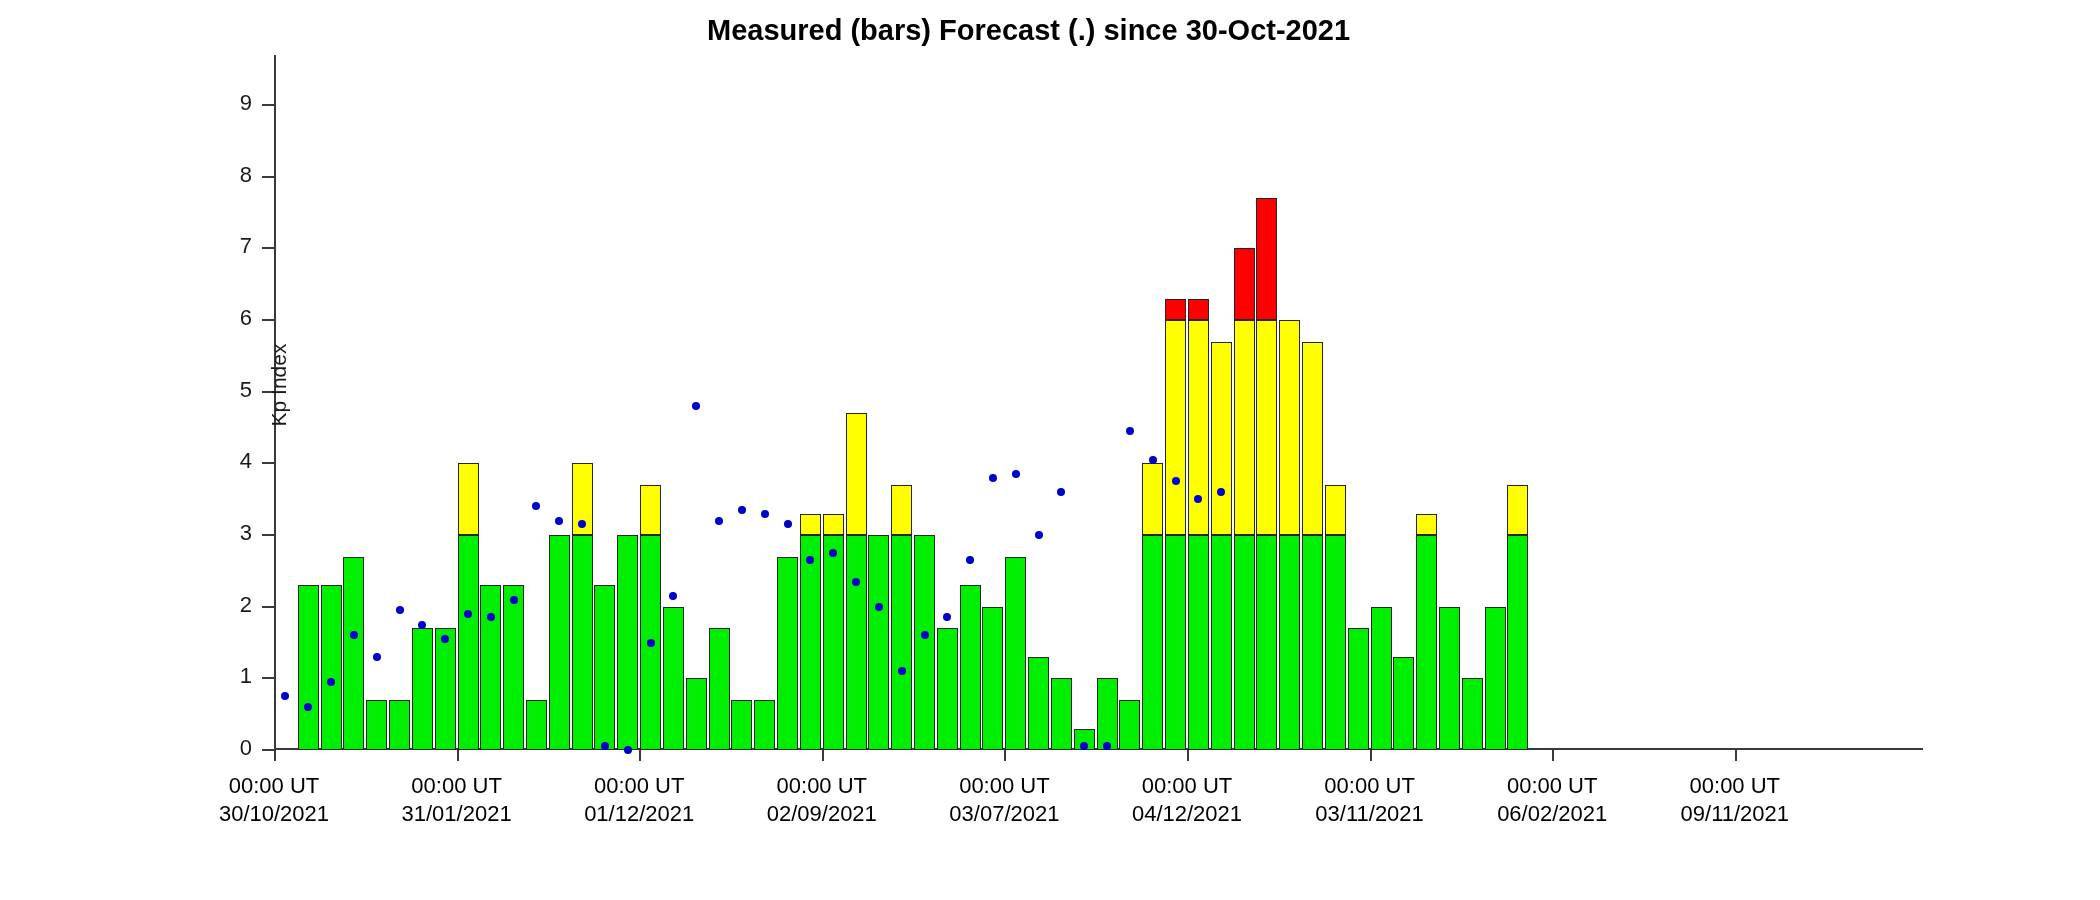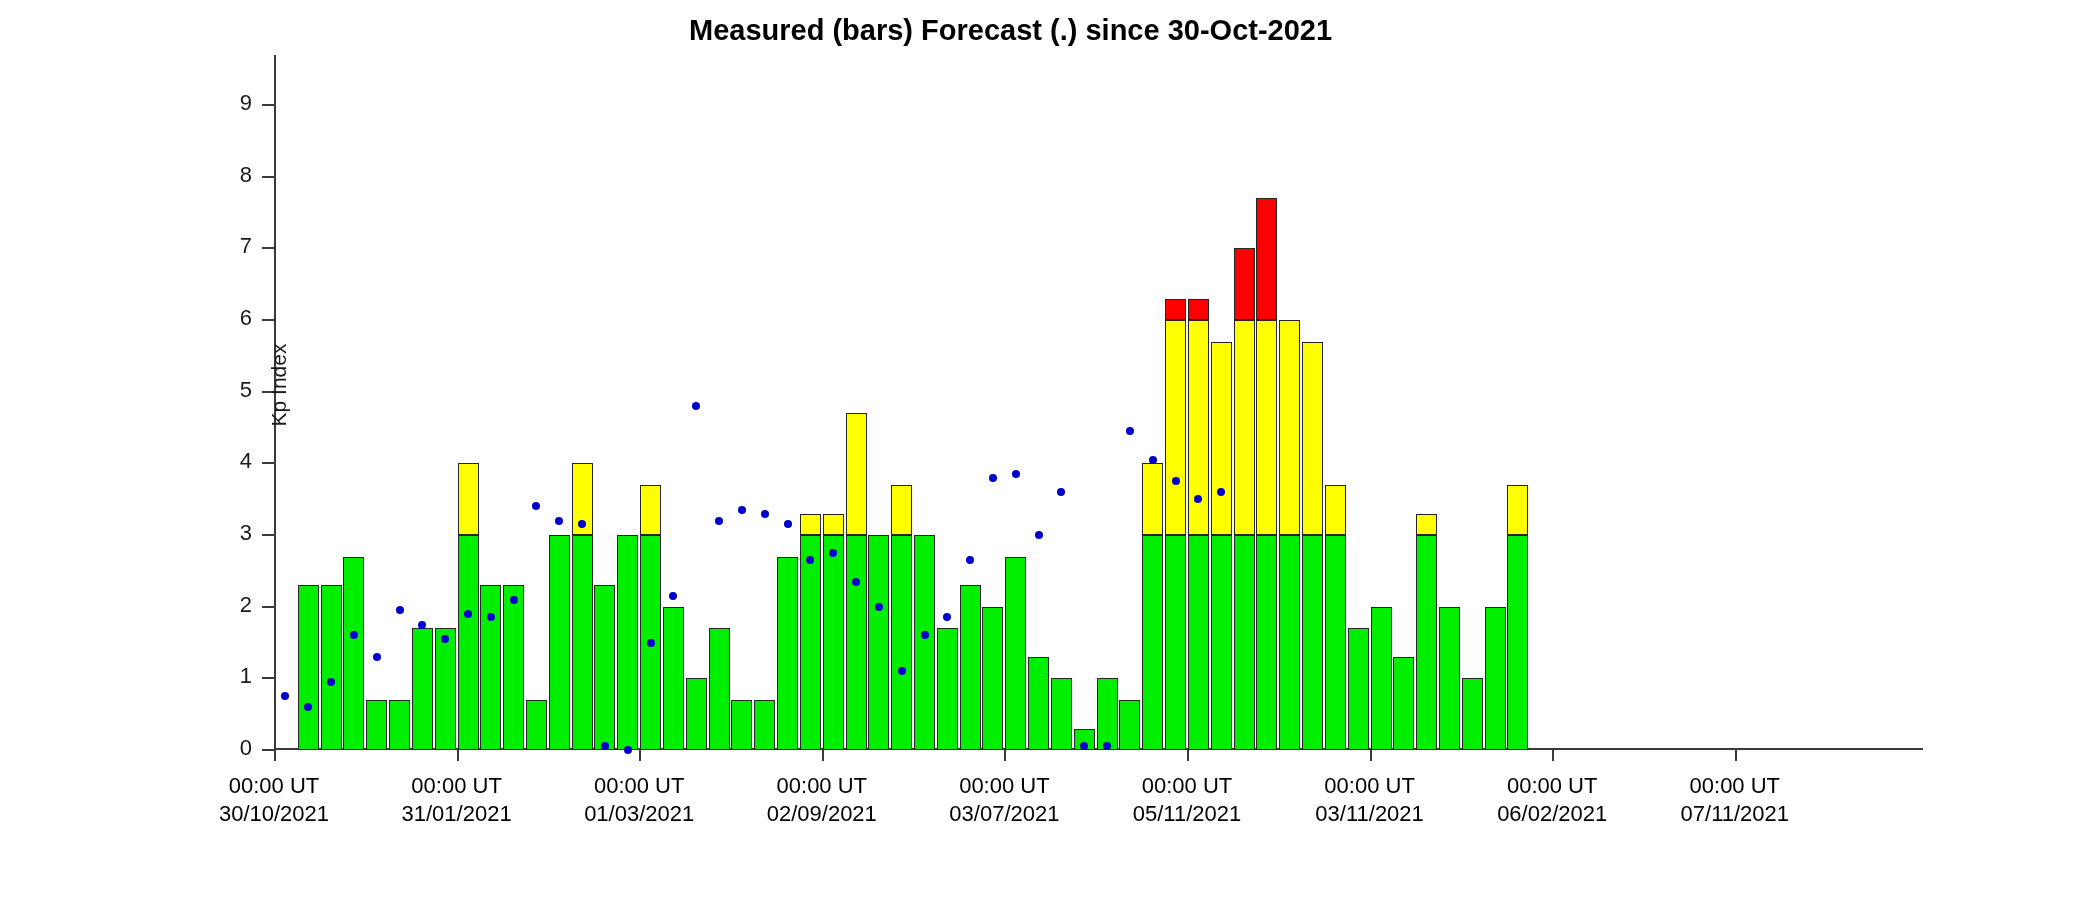--- a/index.html
+++ b/index.html
@@ -4,21 +4,21 @@
 <style>
   html,body{margin:0;padding:0;background:#ffffff;}
   body{width:2100px;height:900px;font-family:"Liberation Sans",sans-serif;overflow:hidden;}
   #root{position:relative;width:2100px;height:900px;background:#fff;}
 
   #chart-title{
     position:absolute;left:0;top:14px;width:2100px;text-align:center;
     font-size:29px;font-weight:bold;color:#000;letter-spacing:0px;
   }
   
-  #chart-title{text-align:left;left:689px;width:1000px;}
+  #chart-title{text-align:left;left:707px;width:1000px;}
 
   #plot{
     position:absolute;left:274px;top:55px;width:1649px;height:695px;
   }
   #y-axis-line{position:absolute;left:0;top:0;width:2px;height:695px;background:#3a3a3a;}
   #x-axis-line{position:absolute;left:0;bottom:0;width:1649px;height:2px;background:#3a3a3a;}
 
   .ytick{position:absolute;left:-12px;width:12px;height:2px;background:#3a3a3a;}
   .ytick-label{position:absolute;right:0;font-size:22px;color:#1a1a1a;text-align:right;width:40px;}
 
@@ -86,45 +86,45 @@
         <div class="xlab" style="left: -100px; top: 717px;">
           <div>00:00 UT</div>
           <div>30/10/2021</div>
         </div>
         <div class="xlab" style="left: 82.6px; top: 717px;">
           <div>00:00 UT</div>
           <div>31/01/2021</div>
         </div>
         <div class="xlab" style="left: 265.2px; top: 717px;">
           <div>00:00 UT</div>
-          <div>01/03/2021</div>
+          <div>01/12/2021</div>
         </div>
         <div class="xlab" style="left: 447.8px; top: 717px;">
           <div>00:00 UT</div>
           <div>02/09/2021</div>
         </div>
         <div class="xlab" style="left: 630.4px; top: 717px;">
           <div>00:00 UT</div>
           <div>03/07/2021</div>
         </div>
         <div class="xlab" style="left: 813px; top: 717px;">
           <div>00:00 UT</div>
-          <div>05/11/2021</div>
+          <div>04/12/2021</div>
         </div>
         <div class="xlab" style="left: 995.6px; top: 717px;">
           <div>00:00 UT</div>
           <div>03/11/2021</div>
         </div>
         <div class="xlab" style="left: 1178.2px; top: 717px;">
           <div>00:00 UT</div>
           <div>06/02/2021</div>
         </div>
         <div class="xlab" style="left: 1360.8px; top: 717px;">
           <div>00:00 UT</div>
-          <div>07/11/2021</div>
+          <div>09/11/2021</div>
         </div>
       </div>
     <div id="bars">
         <div class="bar" style="left: 24.7375px; width: 19px; height: 164.794px; border: none;">
           <div class="seg" style="background: rgb(0, 238, 0); bottom: 0px; height: 164.794px;"></div>
         </div>
         <div class="bar" style="left: 47.5625px; width: 19px; height: 164.794px; border: none;">
           <div class="seg" style="background: rgb(0, 238, 0); bottom: 0px; height: 164.794px;"></div>
         </div>
         <div class="bar" style="left: 70.3875px; width: 19px; height: 193.454px; border: none;">

